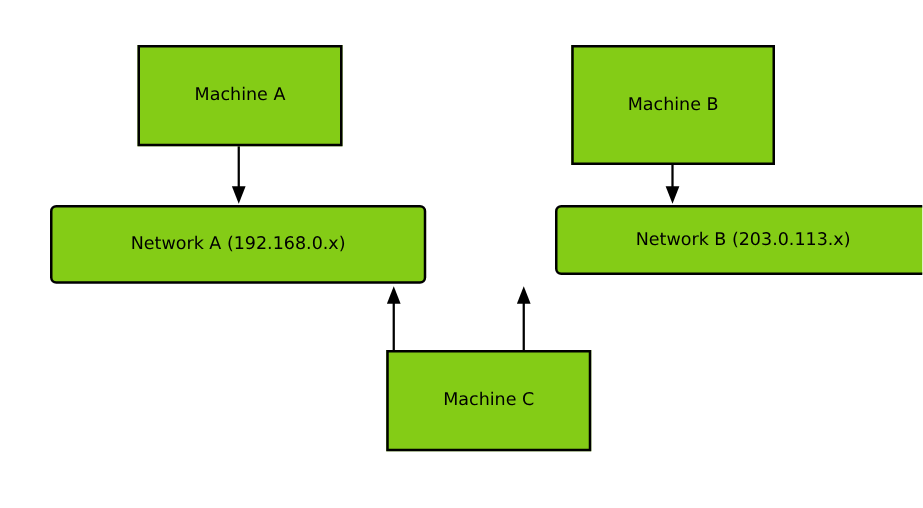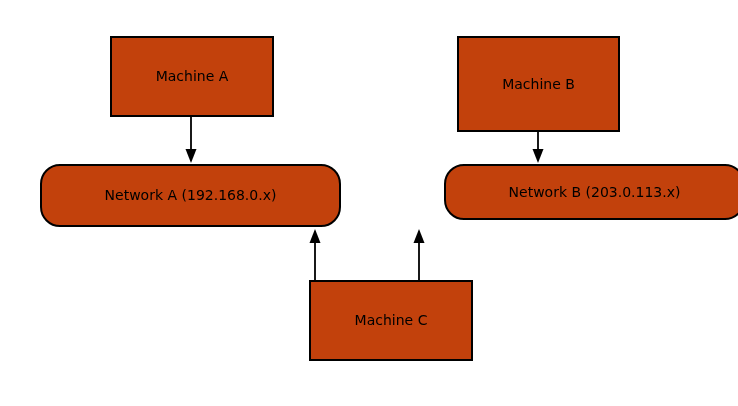--- a/index.html
+++ b/index.html
@@ -13,31 +13,31 @@
     height: 406px;
     background: #ffffff;
     font-family: "DejaVu Sans", "Liberation Sans", sans-serif;
     color: #000000;
     overflow: hidden;
   }
   .node {
     position: absolute;
     box-sizing: border-box;
     border: 2px solid #000000;
-    background: #c2410c;
+    background: #84cc16;
     display: flex;
     align-items: center;
     justify-content: center;
     font-size: 14px;
     line-height: 1.2;
     text-align: center;
     white-space: nowrap;
   }
   .node.rect { border-radius: 0; }
-  .node.rounded { border-radius: 20px; text-align: center; }
+  .node.rounded { border-radius: 5px; text-align: center; }
 
   #machine-a { left: 110px; top: 36px;  width: 164px; height: 81px; }
   #machine-b { left: 457px; top: 36px;  width: 163px; height: 96px; text-align: center; }
   #network-a { left: 40px;  top: 164px; width: 301px; height: 63px; }
   #network-b { left: 396px; top: 164px; width: 301px; height: 56px; margin-left: 48px; }
   #machine-c { left: 284px; top: 280px; width: 164px; height: 81px; margin-left: 25px; }
 
   .edges-layer {
     position: absolute;
     left: 0;

